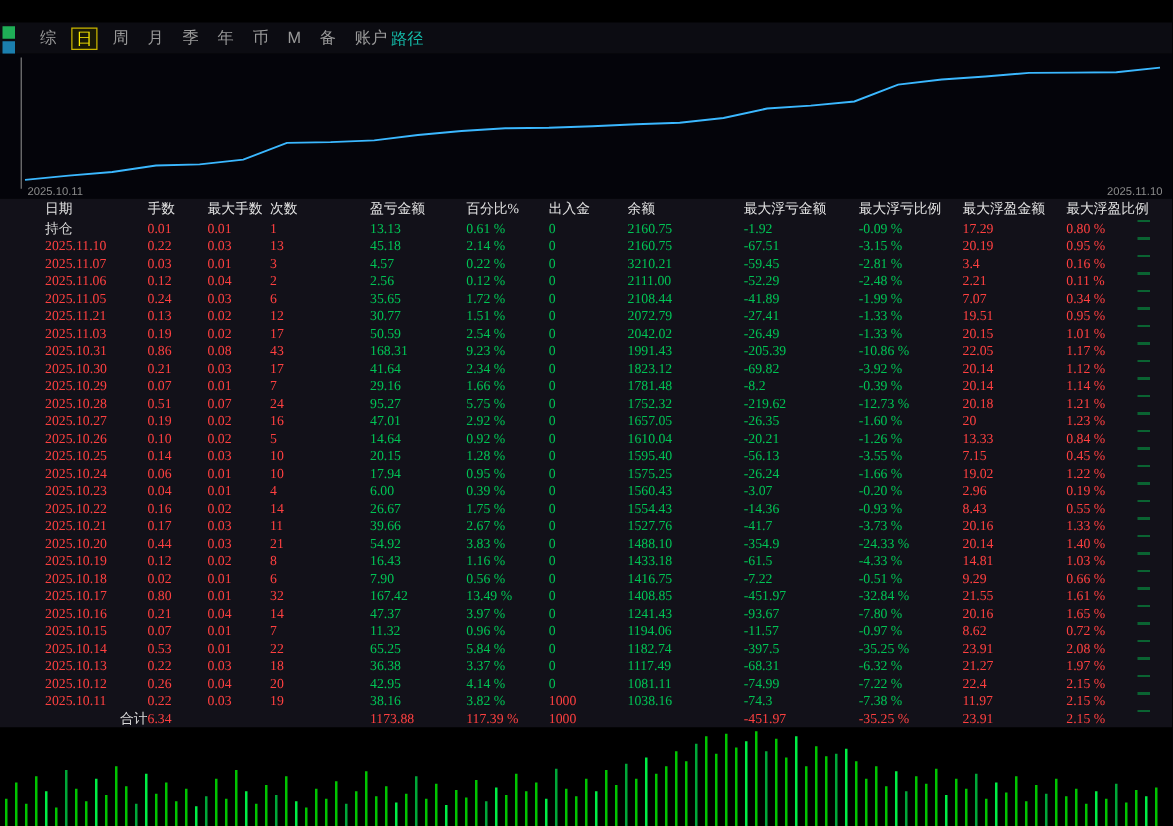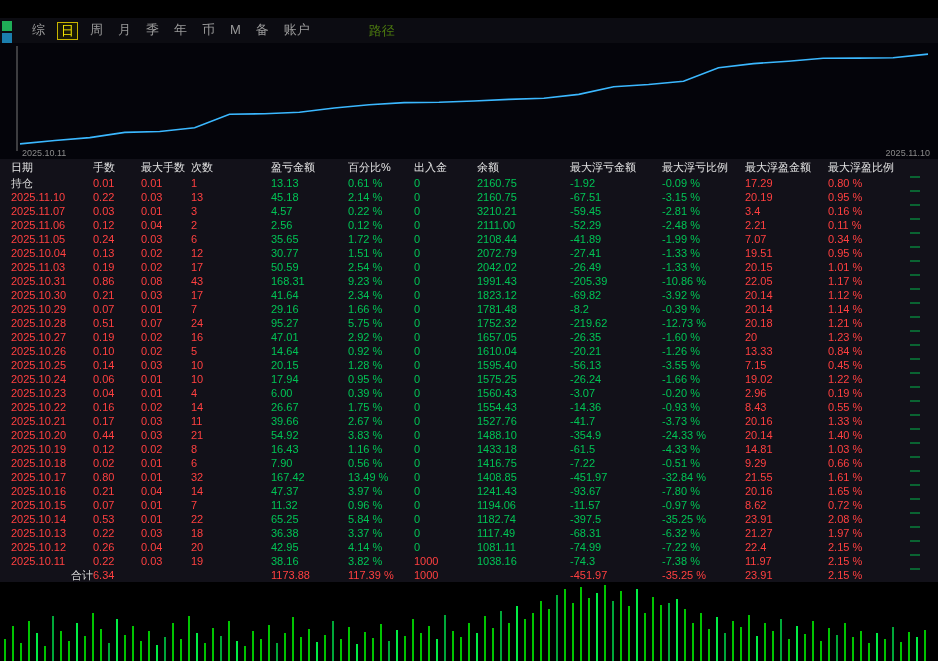--- a/index.html
+++ b/index.html
@@ -17,36 +17,36 @@
   .title-text { color:#ffff00; font-size:12px; font-weight:bold; margin-left:6px; white-space:nowrap; }
   .url-link { position:absolute; right:4px; top:2px; color:#cfe0ff; font-size:12px; }
   
   .menu-bar {
     position:absolute; top:18px; left:0; width:938px; height:25px;
     background:#0c0c12; display:flex; align-items:center; padding-left:20px; box-sizing:border-box;
     color:#9a9a9a; font-size:13px;
   }
   .menu-item { margin-left:9px; padding:0 3px; line-height:16px; cursor:default; }
   .menu-item.selected { color:#ffee00; border:1px solid #c8b400; background:#191906; }
-  .path-item { margin-left:56px; color:#4d7c0f; }
+  .path-item { color:#14b8a6; }
   .side-icon { position:absolute; width:10px; height:10px; left:2px; }
   .side-icon.s1 { top:21px; background:#1fae57; }
   .side-icon.s2 { top:33px; background:#1b7fae; }
   
   .equity-chart { position:absolute; top:43px; left:0; width:938px; height:116px; background:#04040a; }
   .equity-chart svg { position:absolute; top:0; left:0; }
   .chart-label { position:absolute; bottom:1px; color:#8b8b8b; font-size:9px; }
   .chart-label.left { left:22px; }
   .chart-label.right { right:8px; }
   
   .stat-table { position:absolute; top:159px; left:0; width:938px; height:423px; background:#121119; }
   .t-row {
     display:grid;
     grid-template-columns:82px 48px 50px 80px 77px 66px 63px 93px 92px 83px 83px 70px;
-    height:14px; line-height:14px; padding-left:11px; font-size:11px; white-space:nowrap;
+    height:14px; line-height:14px; padding-left:36px; font-size:11px; white-space:nowrap;font-family:Liberation Serif, serif;
   }
   .t-row.header { height:17px; line-height:17px; font-size:11px; }
   .t-row.header .cell { color:#e2e2e2; }
   .cell { overflow:hidden; }
   .t-row .col0,.t-row .col1,.t-row .col2,.t-row .col3,.t-row .col10,.t-row .col11 { color:#ff4040; }
   .t-row .col4,.t-row .col5,.t-row .col6,.t-row .col7,.t-row .col8,.t-row .col9 { color:#00c455; }
   .t-row .rowlabel { color:#d8d8d8; }
   .t-row .red-cash { color:#ff4040; }
   .t-row.total .cell { color:#ff4040; }
   .t-row.total .rowlabel { color:#d8d8d8;text-align:right; }
@@ -180,21 +180,21 @@
           <span class="cell col4">35.65</span>
           <span class="cell col5">1.72 %</span>
           <span class="cell col6">0</span>
           <span class="cell col7">2108.44</span>
           <span class="cell col8">-41.89</span>
           <span class="cell col9">-1.99 %</span>
           <span class="cell col10">7.07</span>
           <span class="cell col11">0.34 %</span>
         </div>
         <div class="t-row">
-          <span class="cell col0">2025.10.04</span>
+          <span class="cell col0">2025.11.21</span>
           <span class="cell col1">0.13</span>
           <span class="cell col2">0.02</span>
           <span class="cell col3">12</span>
           <span class="cell col4">30.77</span>
           <span class="cell col5">1.51 %</span>
           <span class="cell col6">0</span>
           <span class="cell col7">2072.79</span>
           <span class="cell col8">-27.41</span>
           <span class="cell col9">-1.33 %</span>
           <span class="cell col10">19.51</span>

